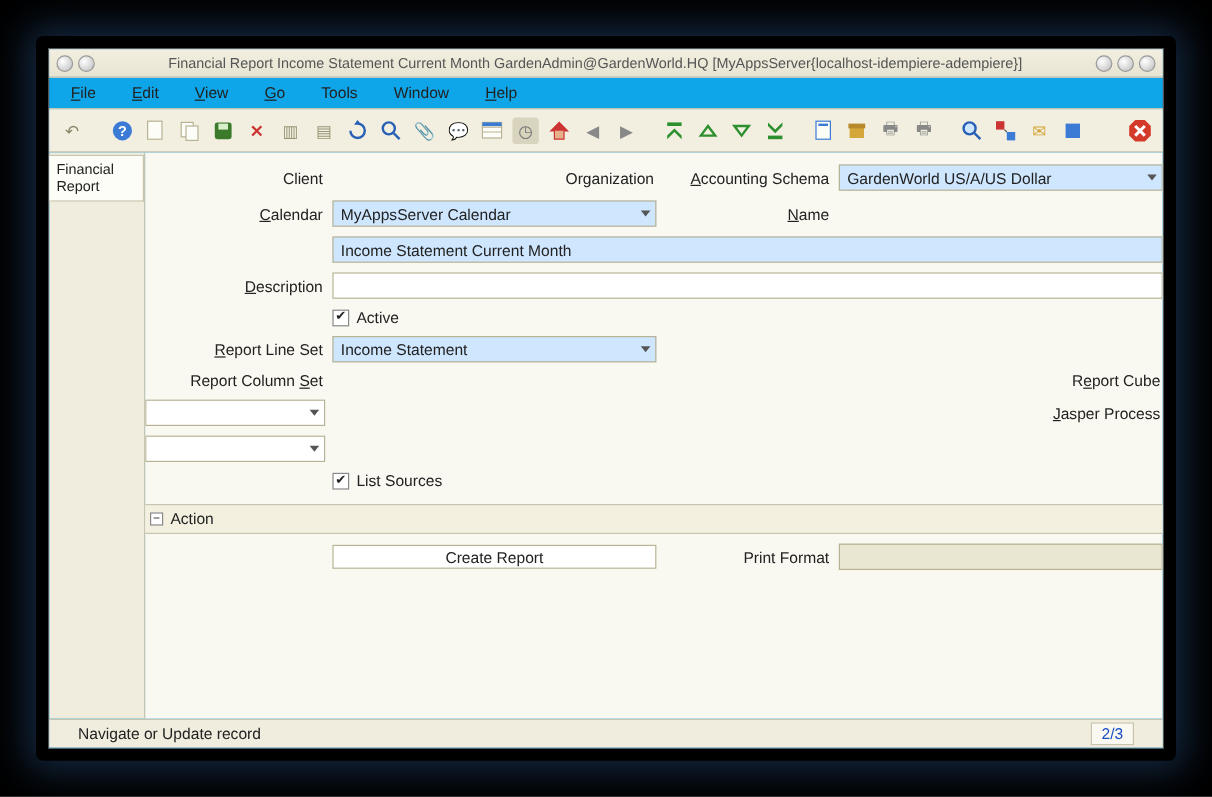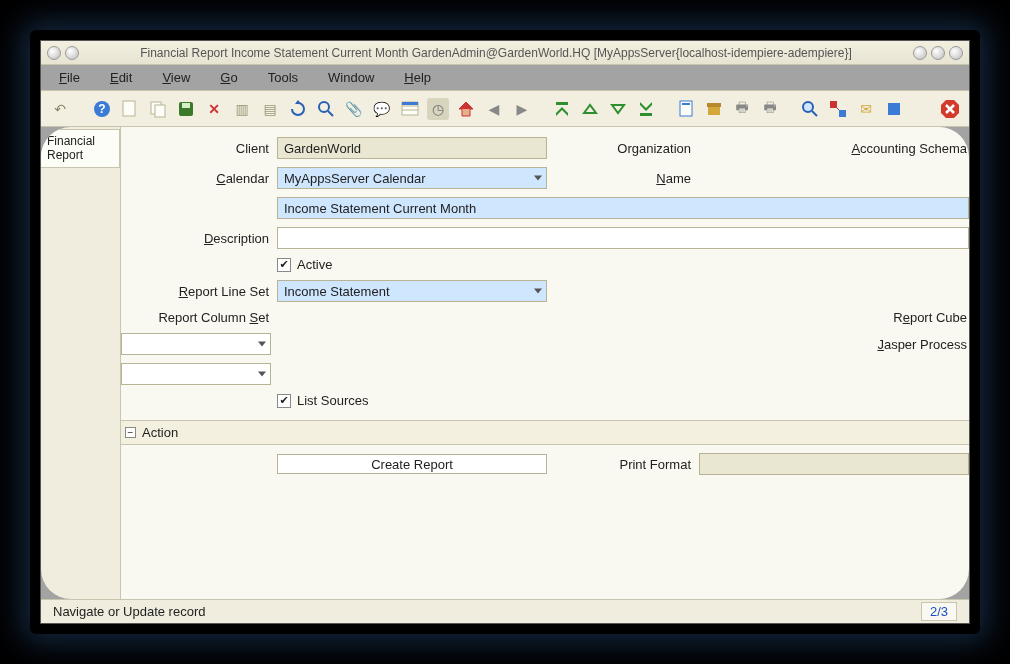--- a/index.html
+++ b/index.html
@@ -16,21 +16,21 @@
   .shadow-wrap {
     position: absolute;
     left: 30px; top: 30px; right: 30px; bottom: 30px;
     box-shadow: 0 0 30px 8px rgba(80,160,255,0.25);
     border-radius: 6px;
   }
   .window {
     position: absolute;
     left: 40px; top: 40px;
     width: 930px; height: 584px;
-    background: #a3a3a3;
+    background: #0ea5e9;
     border: 1px solid #555;
     display: flex;
     flex-direction: column;
   }
   
   .titlebar {
     height: 24px;
     background: linear-gradient(#f2efe0,#e8e4d2);
     border-bottom: 1px solid #c9c4ad;
     display: flex;
@@ -76,21 +76,20 @@
     border-radius: 3px;
     font-size: 14px;
     cursor: pointer;
   }
   .tool-spacer { flex: 1; }
   
   .main {
     flex: 1;
     display: flex;
     overflow: hidden;
-    border-radius: 30px;
   }
   .sidebar {
     width: 80px;
     border-right: 1px solid #c9c4ad;
     background: #f0edde;
   }
   .tab {
     background: #fdfdf7;
     border: 1px solid #c9c4ad;
     border-left: none;
@@ -167,21 +166,21 @@
     background: #fff;
     display: flex; align-items: center; justify-content: center;
     cursor: pointer;
   }
   
   .statusbar {
     height: 24px;
     border-top: 1px solid #c9c4ad;
     display: flex;
     align-items: center;
-    padding: 0 12px;
+    padding: 0 24px;
     background: #f0edde;
     font-size: 13px;
   }
   .statusbar .status-left { flex: 1; }
   .statusbar .status-right { color: #1a4fc7; border: 1px solid #c9c4ad; padding: 1px 8px; background: #faf9f1; }
   svg { display: block; }
 </style>
 </head>
 <body>
 
@@ -345,26 +344,26 @@
       <div class="tab">
         <div>Financial</div>
         <div>Report</div>
       </div>
     </div>
 
     <div class="form-area">
       <div class="form-grid">
 
         <div class="lbl">Client</div>
-        <div class="field readonly">
-            <span>GardenWorld</span>
-          </div>
         <div class="lbl">Organization</div>
 
         <div class="lbl"><u>A</u>ccounting Schema</div>
+        <div class="combo highlight">
+            <span>GardenWorld US/A/US Dollar</span>
+          </div>
         <div class="lbl"><u>C</u>alendar</div>
         <div class="combo highlight">
             <span>MyAppsServer Calendar</span>
           </div>
 
         <div class="lbl"><u>N</u>ame</div>
         <div class="field highlight full">
             <span>Income Statement Current Month</span>
           </div>
 

